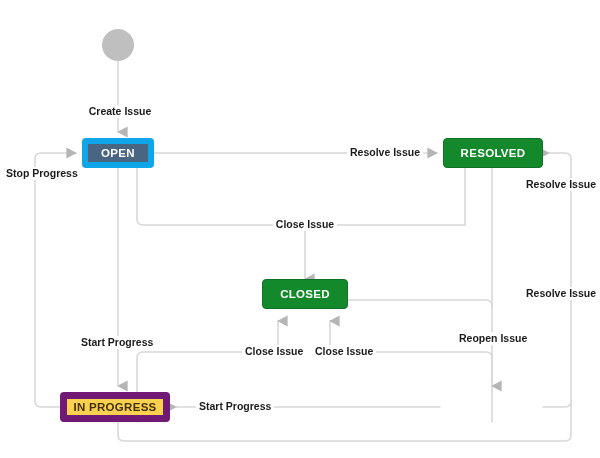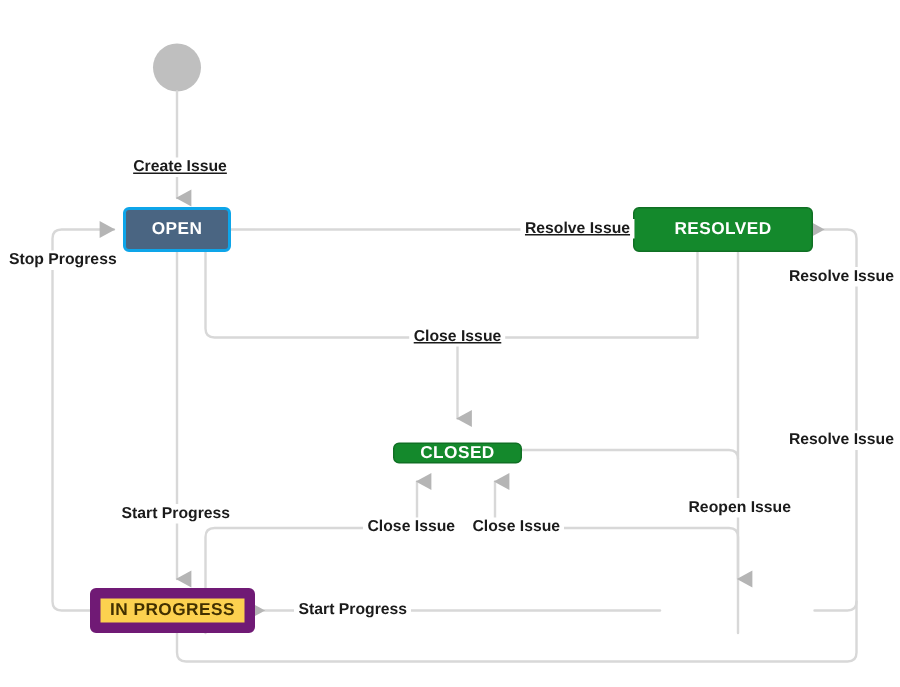--- a/index.html
+++ b/index.html
@@ -32,21 +32,21 @@
     border-radius: 4px;
     font-size: 11.5px;
     font-weight: bold;
     letter-spacing: 0.3px;
     box-sizing: border-box;
     white-space: nowrap;
   }
   .node.blue {
     background: #4a6582;
     color: #ffffff;
-    border: 2px solid #0ea5e9;
+    border: 6px solid #0ea5e9;
   }
   .node.green {
     background: #14892c;
     color: #ffffff;
     border: 1px solid #107024;
   }
   .node.amber {
     background: #fcd14f;
     color: #413000;
     border: 7px solid #701a75;
@@ -56,21 +56,20 @@
     font-size: 10.5px;
     font-weight: bold;
     color: #1b1b1b;
     background: #ffffff;
     padding: 0 3px;
     white-space: nowrap;
     line-height: 13px;
   }
   .edge-label.anchor-mid {
     transform: translateX(-50%);
-    text-decoration: underline;
   }
   .edge-label.anchor-end {
     transform: translateX(-100%);
   }
 </style>
 </head>
 <body>
 
 <div id="canvas">
 
@@ -123,25 +122,25 @@
 
       <path d="M118,422 L118,435 Q118,441 124,441 L565,441 Q571,441 571,435 L571,401"></path>
 
     </g>
   </svg>
 
   <div class="node blue" style="left:82px;  top:138px; width:72px;  height:30px;">
     <span>OPEN</span>
   </div>
 
-  <div class="node green" style="left:422px; top:138px; width:120px; height:30px;">
+  <div class="node green" style="left:443px; top:138px; width:100px; height:30px;">
     <span>RESOLVED</span>
   </div>
 
-  <div class="node green" style="left:262px; top:295px; width:86px;  height:14px;">
+  <div class="node green" style="left:262px; top:279px; width:86px;  height:30px;">
     <span>CLOSED</span>
   </div>
 
   <div class="node amber" style="left:60px;  top:392px; width:110px; height:30px;">
     <span>IN PROGRESS</span>
   </div>
 
 
   <div class="edge-label anchor-mid" style="left:120px; top:105px;">Create Issue</div>
 

